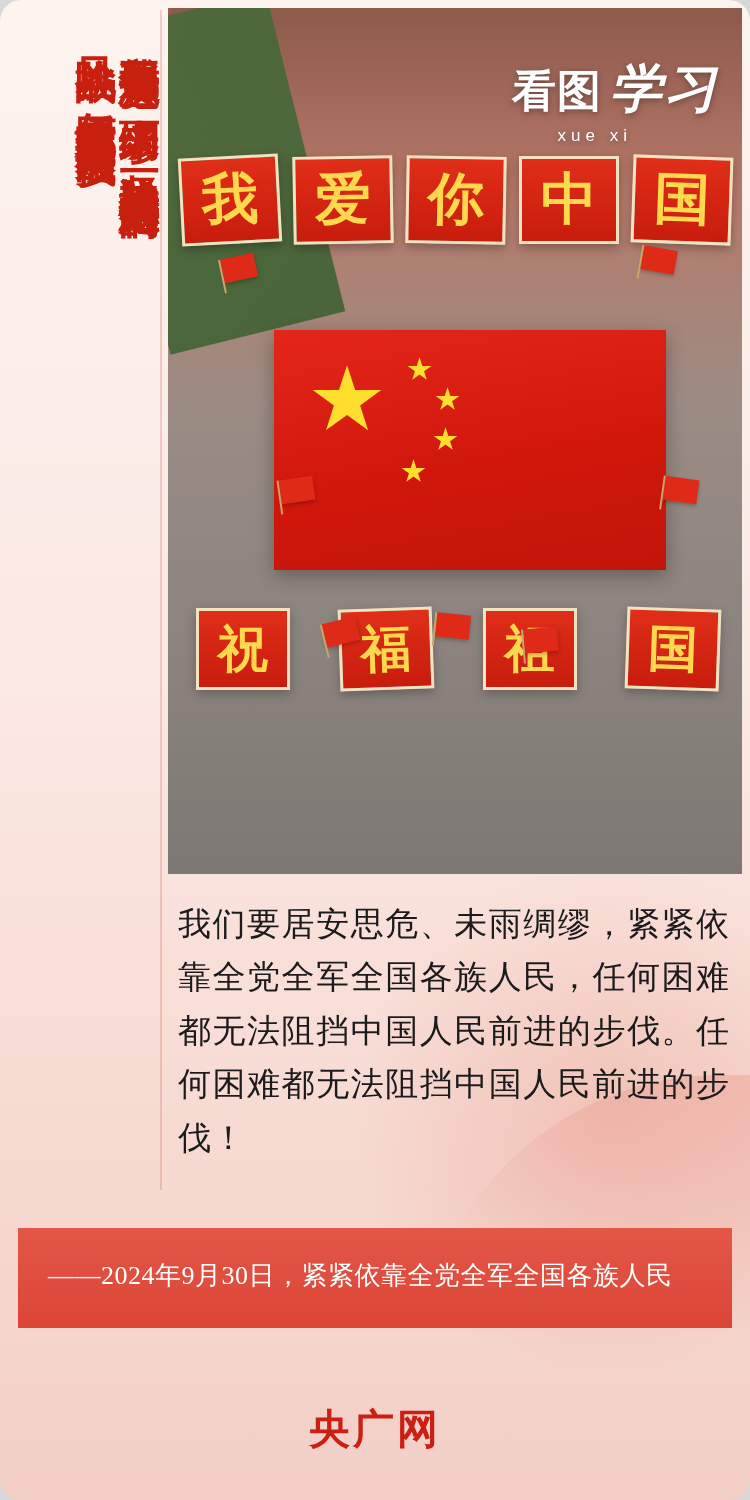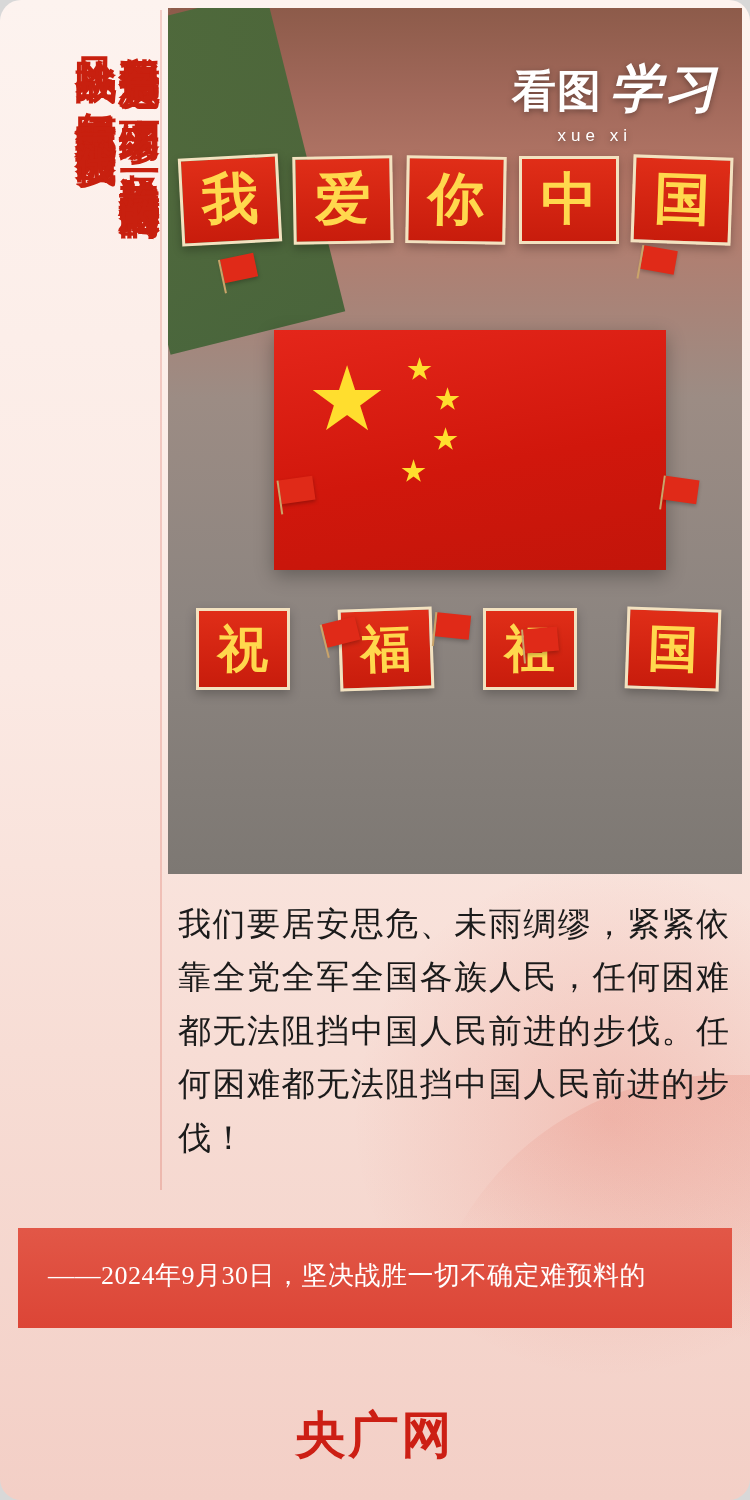--- a/index.html
+++ b/index.html
@@ -307,21 +307,21 @@
     left: 0;
     top: 1402px;
     width: 750px;
     display: flex;
     justify-content: center;
     align-items: center;
     z-index: 6;
   }
   .footer-logo {
     color: #cc1f14;
-    font-size: 50px;
+    font-size: 41px;
     font-weight: bold;
     letter-spacing: 3px;
     font-family: "Liberation Serif", "DejaVu Serif", serif;
   }
 </style>
 </head>
 <body>
 
 <div class="poster">
 
@@ -423,20 +423,20 @@
       <div class="placard-b">祝</div>
       <div class="placard-b">福</div>
       <div class="placard-b">祖</div>
       <div class="placard-b">国</div>
     </div>
   </div>
 
   <div class="quote">我们要居安思危、未雨绸缪，紧紧依靠全党全军全国各族人民，任何困难都无法阻挡中国人民前进的步伐。任何困难都无法阻挡中国人民前进的步伐！</div>
 
   <div class="source">
-    <div>——2024年9月30日，坚决战胜一切不确定难预料的</div>
+    <div>——2024年9月30日，紧紧依靠全党全军全国各族人民</div>
   </div>
 
   <div class="footer">
     <div class="footer-logo">央广网</div>
   </div>
 
 </div>
 
 </body></html>

